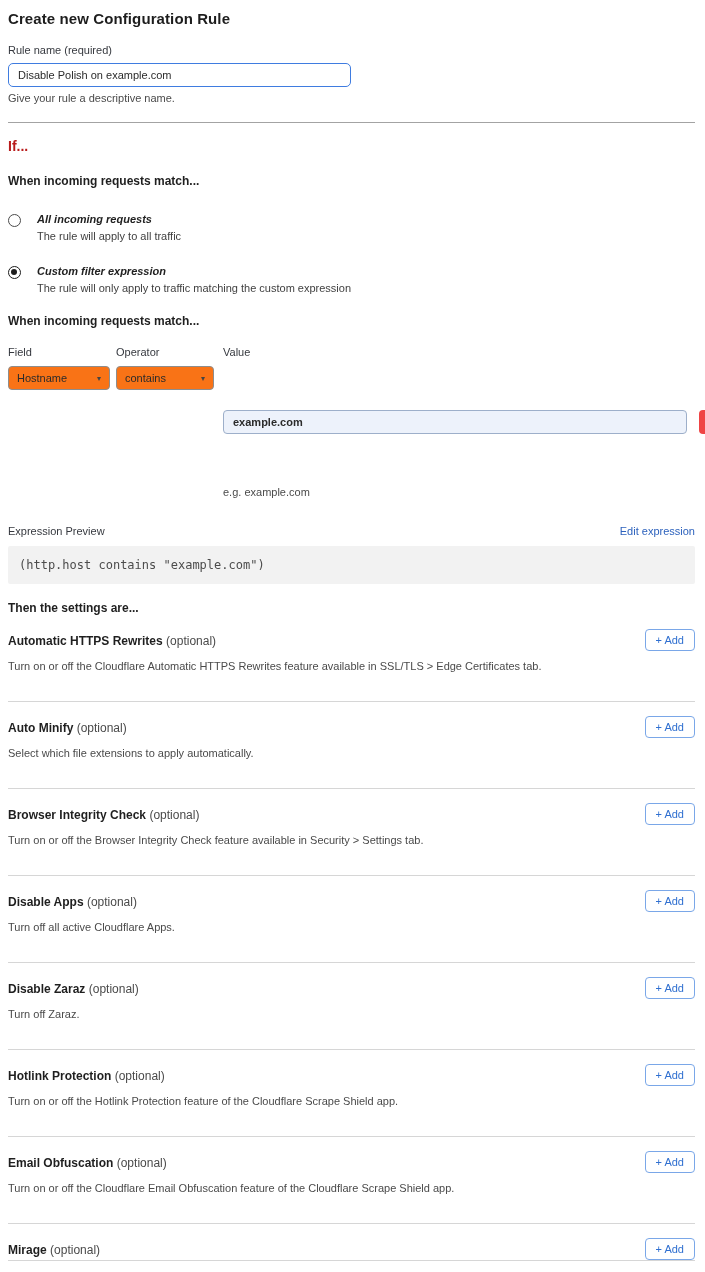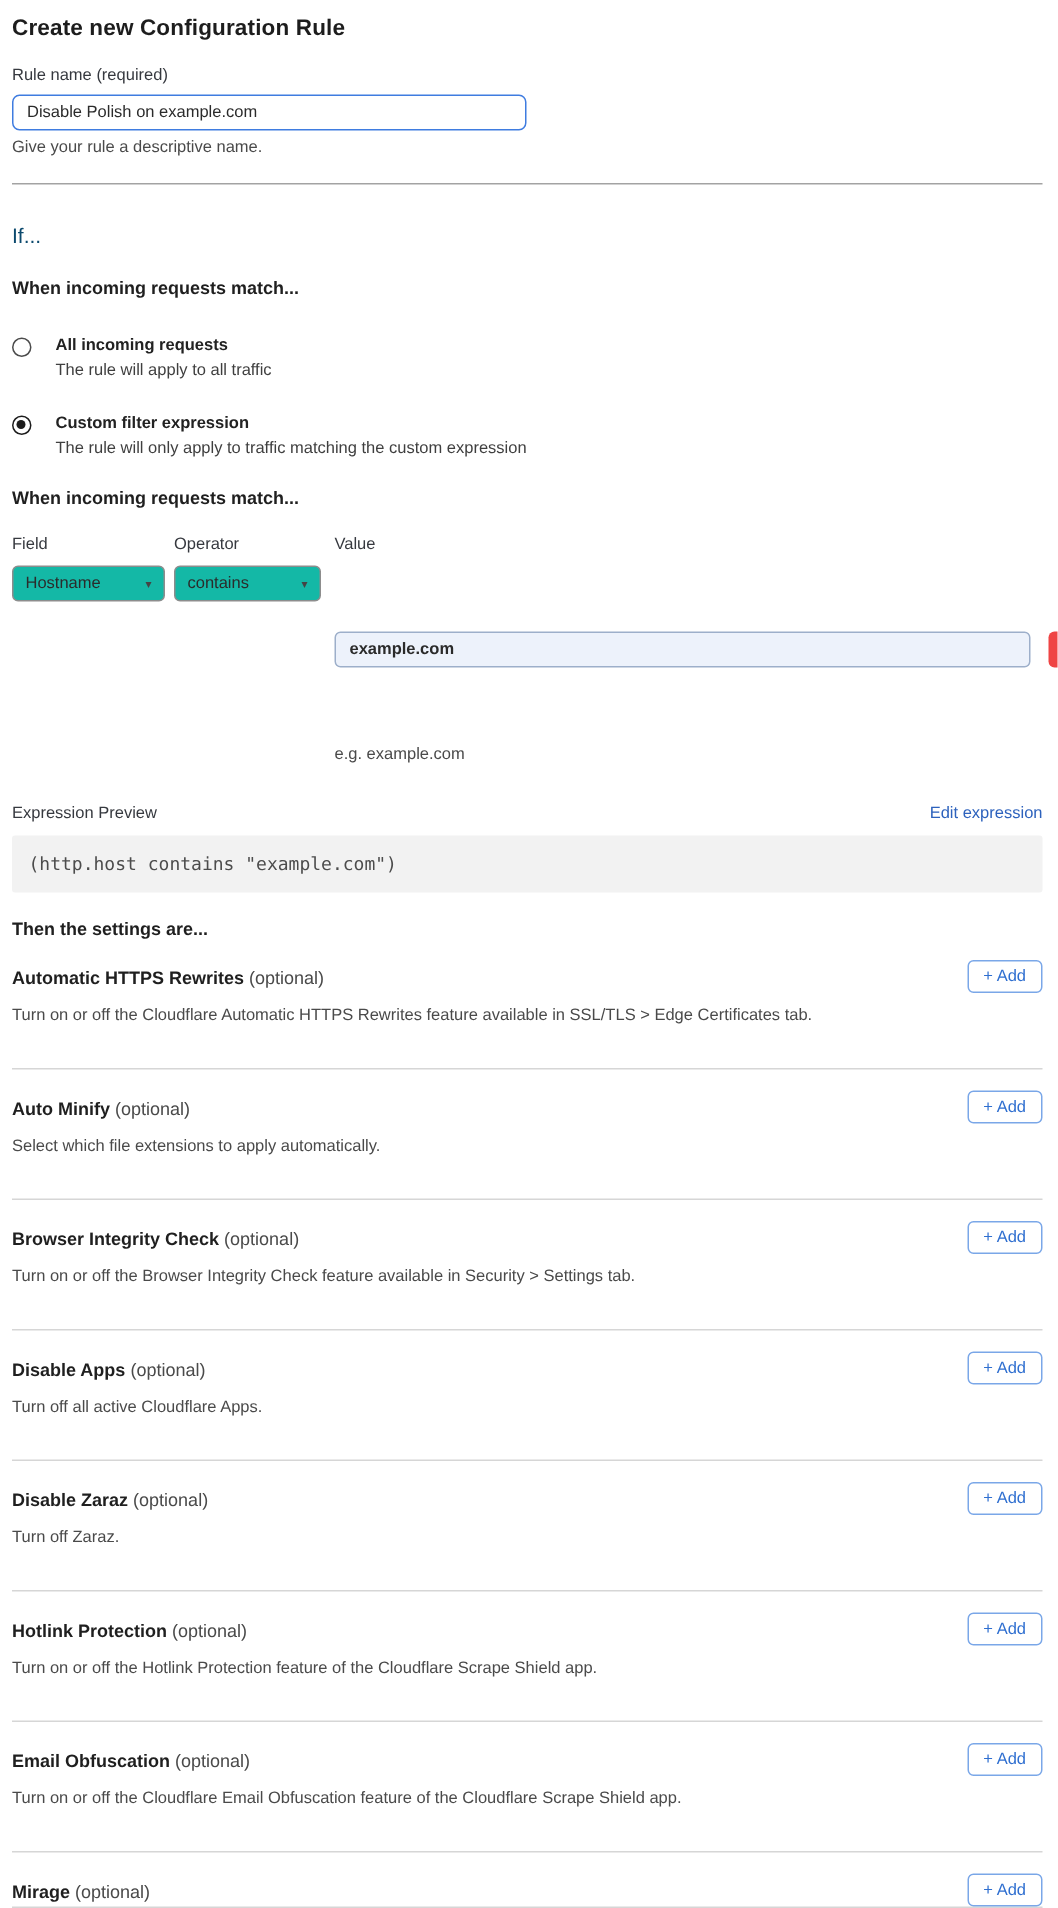--- a/index.html
+++ b/index.html
@@ -18,43 +18,43 @@
   .text-input {
     margin-top: 7px; width: 343px; height: 24px;
     border: 1px solid #3f7ce0; border-radius: 5px;
     padding: 0 9px; font-size: 11px; color: #2b2b2b;
     font-family: "Liberation Sans", sans-serif; background: #fff; outline: none;
   }
   .helper { font-size: 11px; color: #4a4a4a; margin-top: 5px; }
 
   .divider-top { border: none; border-top: 1px solid #a3a3a3; margin-top: 18px; }
 
-  .if-heading { font-size: 14px; font-weight: normal; color: #0c4a6e; margin-top: 26px; }
+  .if-heading { font-size: 14px; font-weight: bold; color: #b91c1c; margin-top: 15px; }
   .sub-heading { font-size: 12px; font-weight: bold; color: #1f1f1f; margin-top: 20px; }
 
   .radio-row { display: flex; align-items: flex-start; margin-top: 25px; cursor: pointer; }
   .radio-row + .radio-row { margin-top: 23px; }
   .radio {
     width: 13px; height: 13px; border: 1.5px solid #4b4b4b; border-radius: 50%;
     margin-top: 1px; flex: 0 0 auto; position: relative; background: #fff;
   }
   .radio.checked { border-color: #1c1c1c; }
   .radio.checked::after {
     content: ""; position: absolute; left: 2px; top: 2px;
     width: 6px; height: 6px; border-radius: 50%; background: #1c1c1c;
   }
   .radio-texts { margin-left: 16px; }
-  .radio-title { font-size: 11px; font-weight: bold; color: #222; }
+  .radio-title { font-size: 11px; font-weight: bold; color: #222; font-style: italic; }
   .radio-desc { font-size: 11px; color: #3f3f3f; margin-top: 5px; }
 
   .builder { display: flex; margin-top: 18px; }
   .builder .col { display: flex; flex-direction: column; }
   .col-label { font-size: 11px; color: #36393f; margin-bottom: 8px; }
   .select {
-    height: 24px; border: 1px solid #8d8d8d; border-radius: 4px; background: #14b8a6;
+    height: 24px; border: 1px solid #8d8d8d; border-radius: 4px; background: #f97316;
     display: flex; align-items: center; justify-content: space-between;
     padding: 0 8px; font-size: 11px; color: #2b2b2b; cursor: pointer;
   }
   .caret { font-size: 8px; color: #444; margin-left: 10px; }
   .field-select { width: 102px; margin-right: 6px; }
   .operator-select { width: 98px; margin-right: 9px; }
   .value-col { flex: 1; gap: 44px; }
   .value-input {
     height: 24px; width: 464px;
     background: #edf2fb; border: 1px solid #9dafca; border-radius: 4px;

